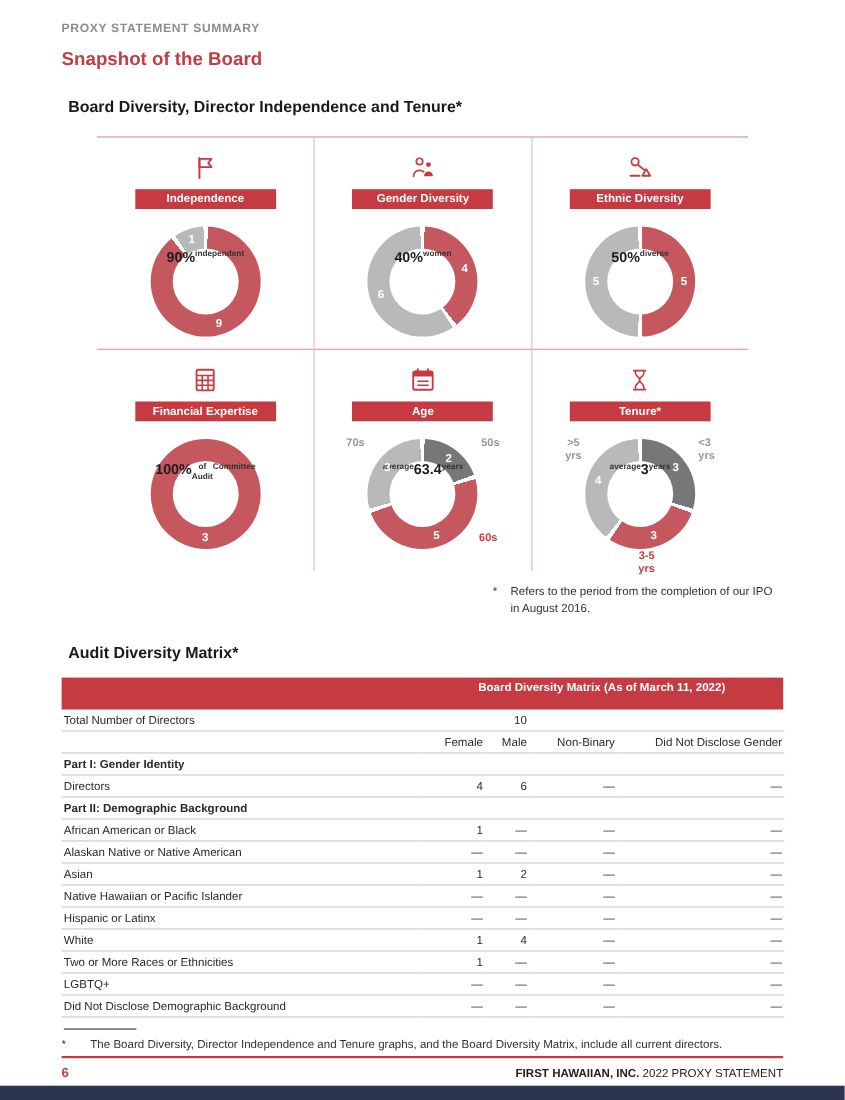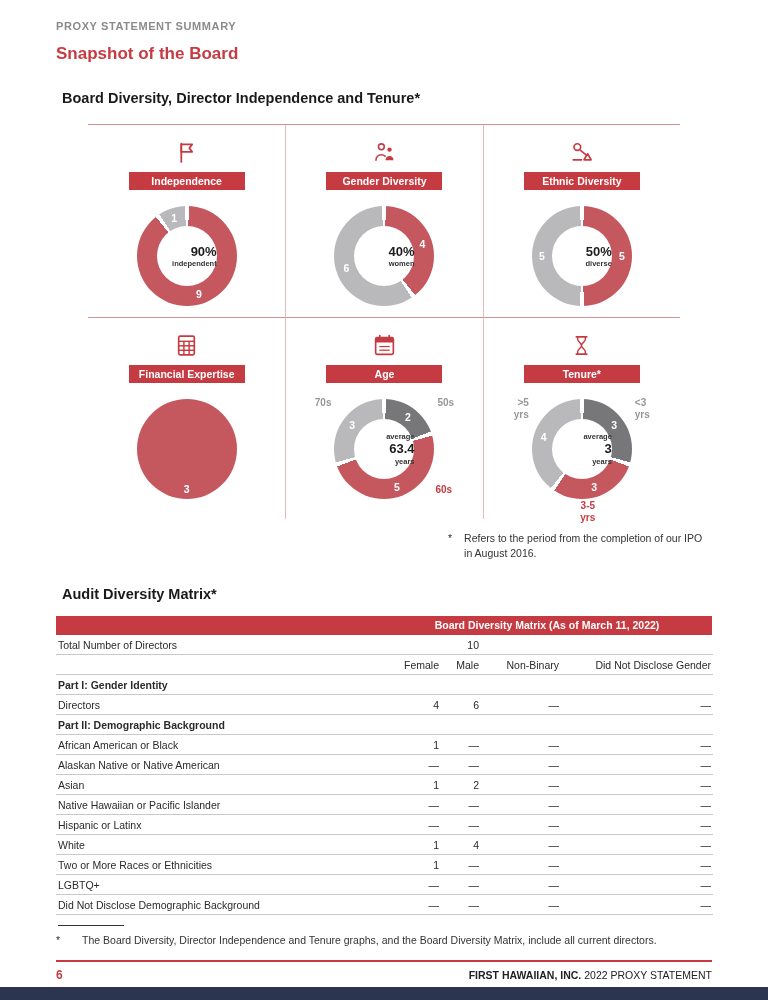--- a/index.html
+++ b/index.html
@@ -22,43 +22,43 @@
   .section-title{ font-size:14.5px; font-weight:bold; color:#1a1a1a; margin-top:26px; padding-left:6px; }
 
   
   .charts{ margin:18px 32px 0; border-top:1px solid var(--grid-line);
     display:grid; grid-template-columns:1fr 1fr 1fr; }
   .chart-cell{ height:192px; display:flex; flex-direction:column; align-items:center;
     padding-top:13px; border-left:1px solid var(--grid-line-light); }
   .chart-cell.c0{ border-left:none; }
   .chart-cell.row2{ border-top:1px solid var(--grid-line); height:202px; }
   .chart-icon{ height:28px; display:flex; align-items:center; }
-  .banner{ width:116px; margin:6px 0 16px; background:var(--accent); color:#fff;
+  .banner{ width:128px; margin:6px 0 16px; background:var(--accent); color:#fff;
     font-size:10.5px; font-weight:bold; text-align:center; padding:3px 0; }
   .donut{ position:relative; width:100px; height:100px; border-radius:50%; }
   .hole{ position:absolute; inset:20px; background:#fff; border-radius:50%;
-    display:flex; flex-direction:column; align-items:flex-end; justify-content:center;
+    display:flex; flex-direction:row; align-items:flex-start; justify-content:center;
     text-align:center; line-height:1.2; }
   .c-big{ font-size:13px; font-weight:bold; color:#1c1c1c; }
   .c-small{ font-size:7.5px; font-weight:bold; color:#333; }
   .seg-label{ position:absolute; transform:translate(-50%,-50%); color:#fff;
     font-size:10.5px; font-weight:bold; }
   .ol{ position:absolute; font-size:10px; font-weight:bold; color:#97979a;
     white-space:pre-line; line-height:1.15; }
   .ol-red{ color:var(--accent); }
-  .ol-tl{ right:103%; top:-2px; text-align:right; }
+  .ol-tl{ right:103%; top:-2px; text-align:center; }
   .ol-tr{ left:103%; top:-2px; }
   .ol-br{ left:101%; bottom:4px; }
   .ol-b{ top:101%; left:56%; transform:translateX(-50%); text-align:center; }
 
   .chart-footnote{ display:flex; gap:12px; width:258px; margin:12px 6px 0 auto;
     font-size:10.5px; color:#333; line-height:1.4; }
 
   
-  .matrix-bar{ margin-top:14px; height:19px; background:var(--accent); position:relative; }
+  .matrix-bar{ margin-top:14px; height:29px; background:var(--accent); position:relative; }
   .matrix-bar span{ position:absolute; left:491px; transform:translateX(-50%); top:0;
     line-height:19px; color:#fff; font-weight:bold; font-size:10.5px; white-space:nowrap; }
   table.matrix{ width:100%; border-collapse:collapse; table-layout:fixed; font-size:10.5px; }
   table.matrix td{ padding:3.5px 2px; border-bottom:1px solid #c9c9c9; color:#2a2a2a; }
   td.lbl{ text-align:left; padding-left:8px; }
   td.val{ text-align:right; }
   td.part{ font-weight:bold; color:#111; }
   td.colhead{ color:#222; }
 
   .table-footnote{ margin-top:10px; }
@@ -151,20 +151,25 @@
             <rect x="4.5" y="3" width="15" height="18" rx="1.5" fill="none" stroke="#c63b42" stroke-width="1.6"></rect>
             <line x1="4.5" y1="8" x2="19.5" y2="8" stroke="#c63b42" stroke-width="1.4"></line>
             <line x1="9.5" y1="8" x2="9.5" y2="21" stroke="#c63b42" stroke-width="1.4"></line>
             <line x1="14.5" y1="8" x2="14.5" y2="21" stroke="#c63b42" stroke-width="1.4"></line>
             <line x1="4.5" y1="12.3" x2="19.5" y2="12.3" stroke="#c63b42" stroke-width="1.4"></line>
             <line x1="4.5" y1="16.6" x2="19.5" y2="16.6" stroke="#c63b42" stroke-width="1.4"></line>
           </svg>
       </span>
       <div class="banner">Financial Expertise</div>
       <div class="donut" style="background: conic-gradient(rgb(255, 255, 255) 0deg, rgb(255, 255, 255) 0deg, rgb(197, 88, 94) 0deg, rgb(197, 88, 94) 360deg, rgb(255, 255, 255) 360deg, rgb(255, 255, 255) 360deg);">
+        <div class="hole">
+            <div class="c-big">100%</div>
+            <div class="c-small">of Audit</div>
+            <div class="c-small">Committee</div>
+          </div>
       <span class="seg-label" style="left: 50px; top: 90px;">3</span>
         </div>
     </div>
 
     <div class="chart-cell row2">
       <span class="chart-icon">
         <svg viewBox="0 0 24 24" width="25" height="25">
             <rect x="3.5" y="4.5" width="17" height="16" rx="1.5" fill="none" stroke="#c63b42" stroke-width="1.6"></rect>
             <path d="M3.5 6a1.5 1.5 0 011.5-1.5h14A1.5 1.5 0 0120.5 6v3h-17z" fill="#c63b42"></path>
             <line x1="7.5" y1="2.5" x2="7.5" y2="6" stroke="#c63b42" stroke-width="1.6" stroke-linecap="round"></line>

